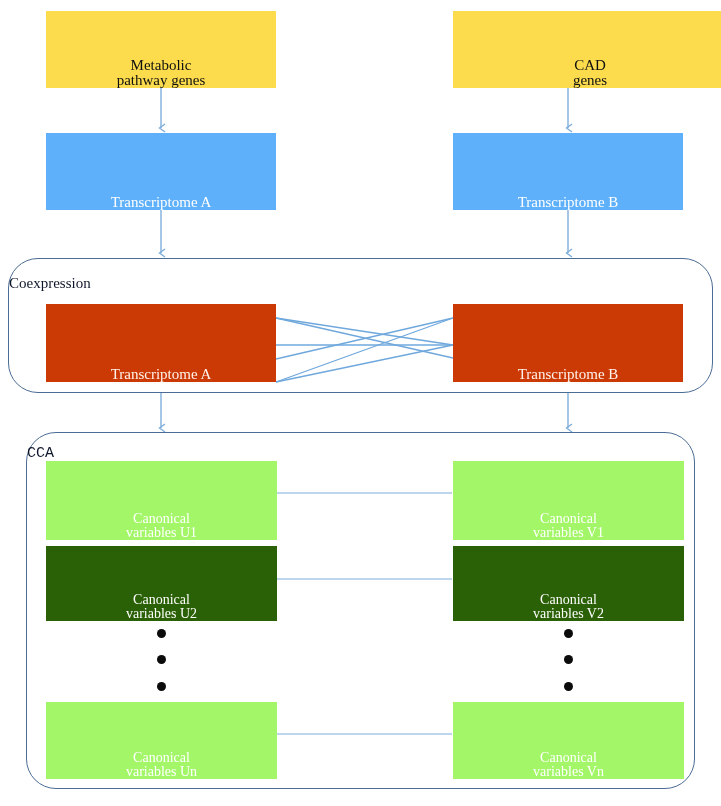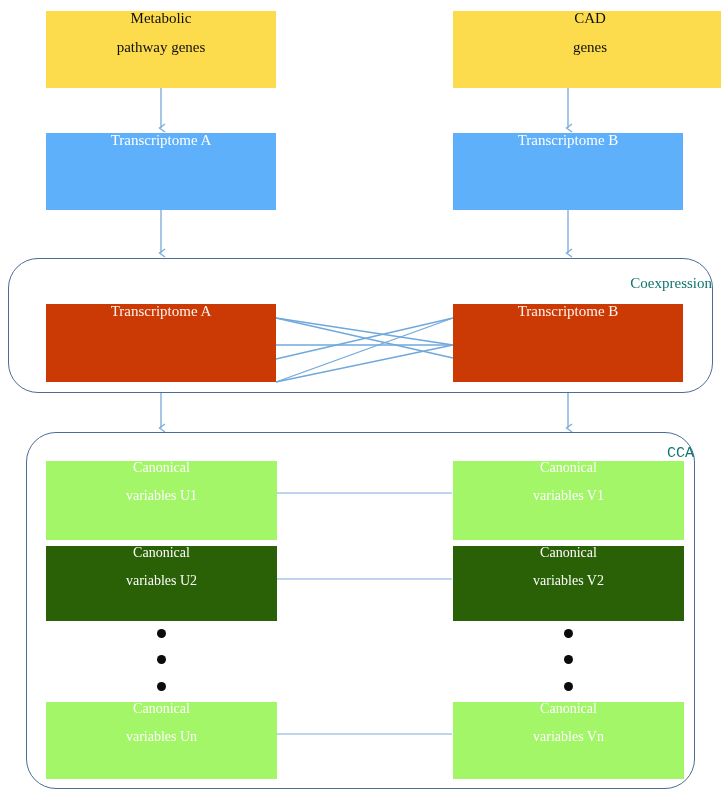--- a/index.html
+++ b/index.html
@@ -22,26 +22,26 @@
     width: 721px;
     height: 806px;
   }
 
   .box {
     position: absolute;
     box-sizing: border-box;
     display: flex;
     flex-direction: column;
     align-items: center;
-    justify-content: flex-start;
+    justify-content: flex-end;
     text-align: center;
     line-height: 1.0;
   }
   .box .line1 { display: block; }
-  .box .line2 { display: block; margin-top: 14px; }
+  .box .line2 { display: block; }
 
   .box-yellow {
     background: #FCDC4D;
     color: #101010;
     font-size: 15px;
   }
   .box-blue {
     background: #5FB0FA;
     color: #FFFFFF;
     font-size: 15px;
@@ -65,23 +65,23 @@
   .group {
     position: absolute;
     box-sizing: border-box;
     border: 1.2px solid #4B6C94;
     border-radius: 30px;
     background: transparent;
   }
   .group-title {
     position: absolute;
     width: 100%;
-    text-align: right;
-    font-size: 15px;
-    color: #0f766e;
+    text-align: left;
+    font-size: 15px;
+    color: #0f172a;
   }
 
   .dot {
     position: absolute;
     width: 9px;
     height: 9px;
     border-radius: 50%;
     background: #0b0b0b;
   }
 

